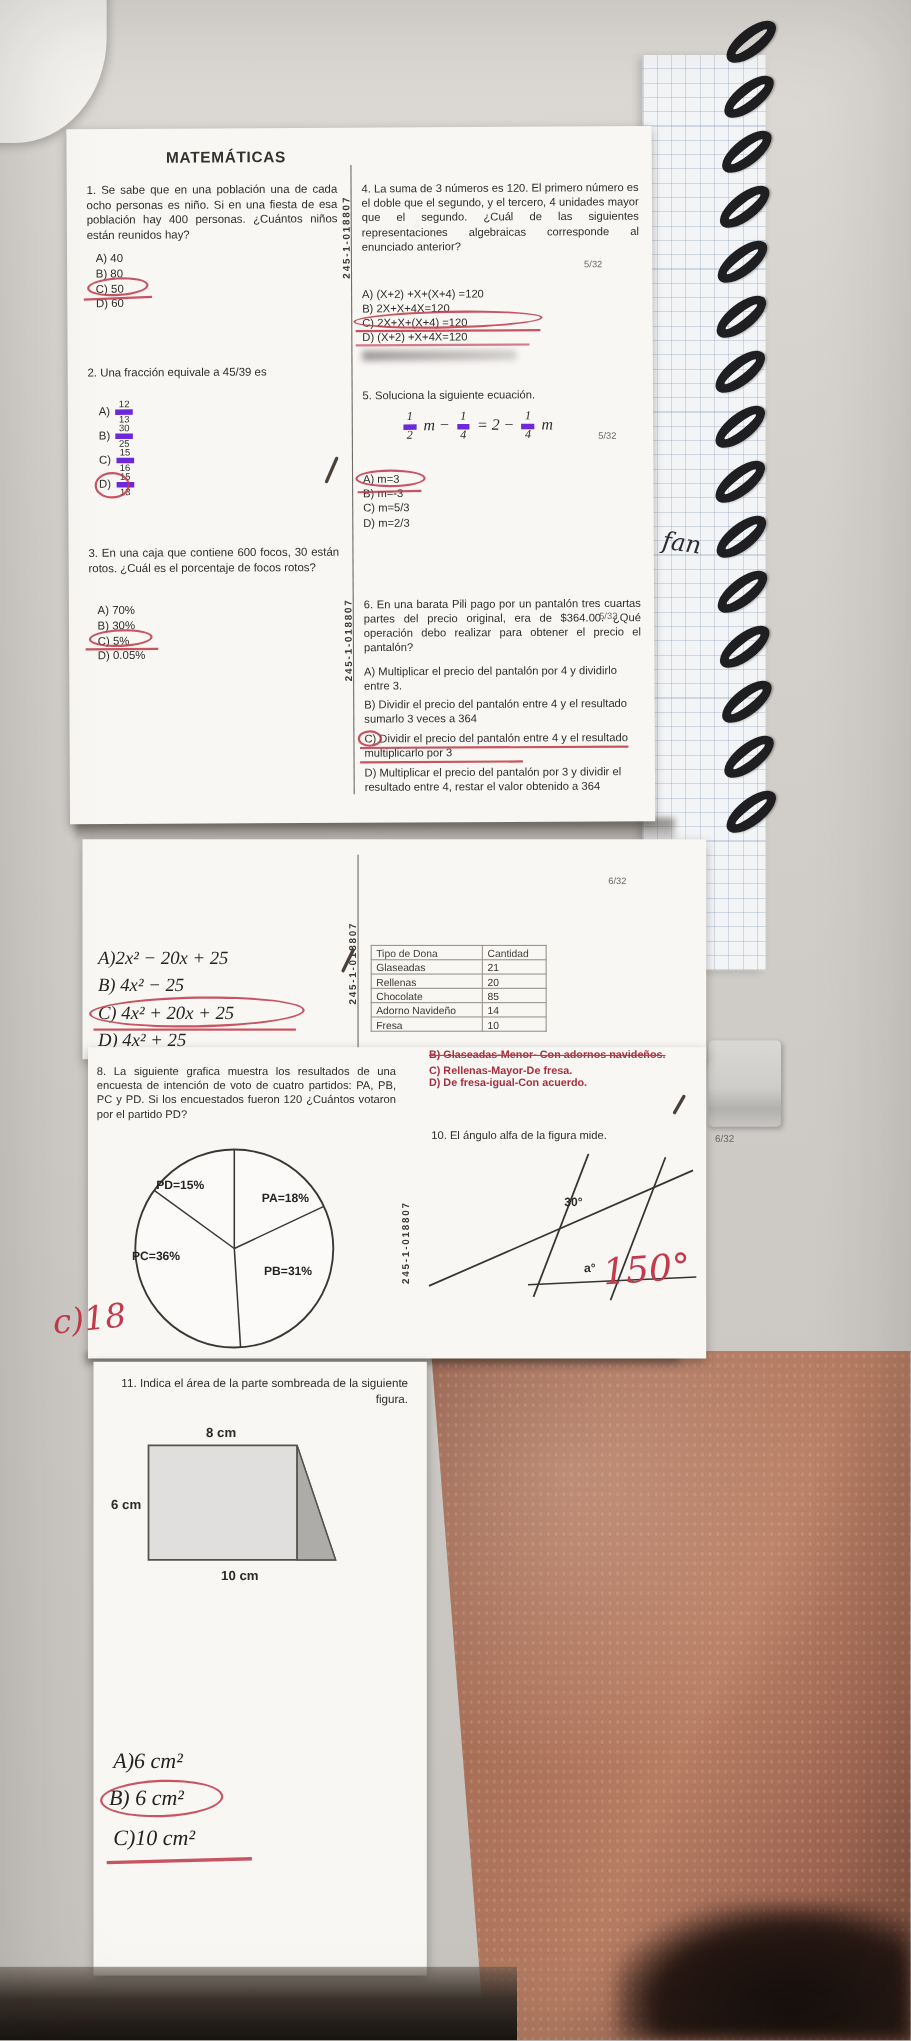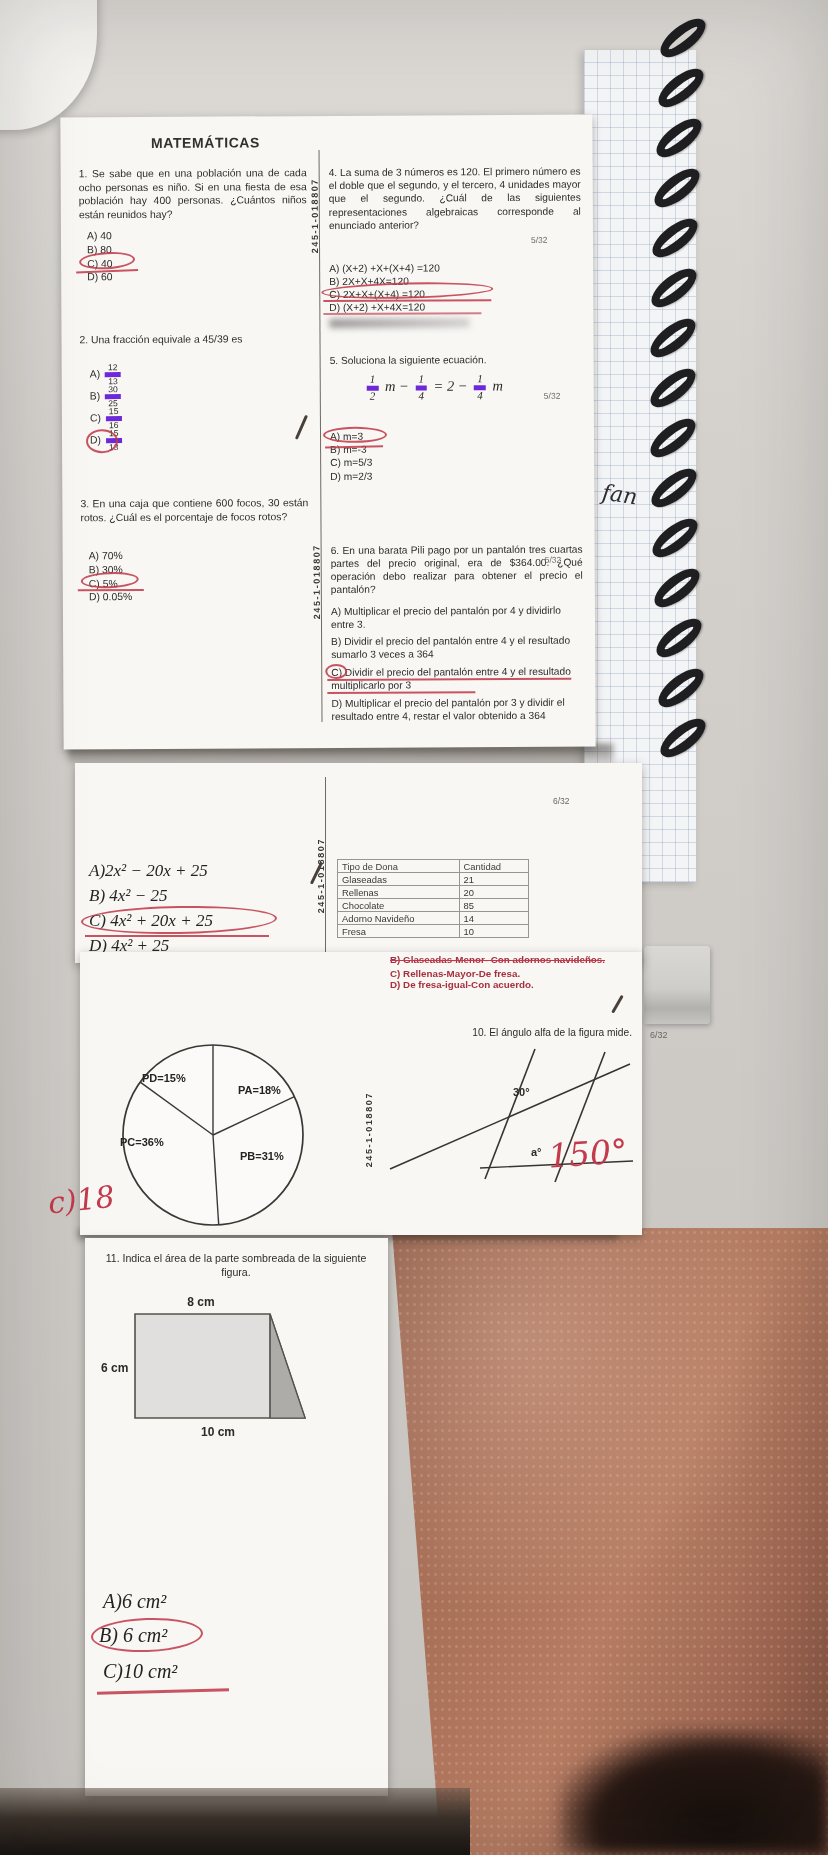--- a/index.html
+++ b/index.html
@@ -103,21 +103,21 @@
   <section class="sheet sheet1">
     <h1 class="title">MATEMÁTICAS</h1>
     <div class="vdivider vd1"></div>
     <div class="vcode" style="left:249px;top:62px">245-1-018807</div>
     <div class="vcode" style="left:249px;top:428px">245-1-018807</div>
 
     <p class="abs qtext" style="left:18px;top:50px;width:228px">1. Se sabe que en una población una de cada ocho personas es niño. Si en una fiesta de esa población hay 400 personas. ¿Cuántos niños están reunidos hay?</p>
     <ul class="abs opts" style="left:26px;top:112px">
       <li>A) 40</li>
       <li>B) 80</li>
-      <li>C) 40</li>
+      <li>C) 50</li>
       <li>D) 60</li>
     </ul>
     <i class="rc" style="left:18px;top:135px;width:56px;height:17px;transform:rotate(-3deg)"></i>
     <i class="rl" style="left:15px;top:153px;width:62px;transform:rotate(-2deg)"></i>
 
     <p class="abs qtext" style="left:18px;top:216px;width:228px">2. Una fracción equivale a 45/39 es</p>
     <div class="abs" style="left:28px;top:246px;font-size:10.4px">
       <div style="height:22px"><span>A)</span><span class="frac fsmall"><span class="nu">12</span><span class="de">13</span></span></div>
       <div style="height:22px"><span>B)</span><span class="frac fsmall"><span class="nu">30</span><span class="de">25</span></span></div>
       <div style="height:22px"><span>C)</span><span class="frac fsmall"><span class="nu">15</span><span class="de">16</span></span></div>
@@ -188,21 +188,21 @@
     </div>
     <i class="rc" style="left:6px;top:143px;width:196px;height:28px;border-width:2.6px;transform:rotate(-1deg)"></i>
     <i class="rl" style="left:10px;top:172px;width:184px"></i>
     <i class="pm" style="left:240px;top:98px;height:24px;transform:rotate(26deg)"></i>
 
     <div class="vdivider vd2"></div>
     <div class="vcode" style="left:241px;top:75px">245-1-018807</div>
 
     <span class="marker" style="left:478px;top:33px">6/32</span>
 
-    <table class="dtable" style="left:262px;top:96px;width:192px">
+    <table class="dtable" style="left:262px;top:96px;width:160px">
       <tbody>
           <tr>
         <th>Tipo de Dona</th>
         <th>Cantidad</th>
       </tr>
       <tr>
             <td>Glaseadas</td>
             <td>21</td>
           </tr>
       <tr>
@@ -226,51 +226,52 @@
   </section>
 
   <section class="sheet sheet3">
     <div class="redopts" style="left:310px;top:2px;width:244px">
       <div class="struck">B) Glaseadas-Menor- Con adornos navideños.</div>
       <div style="margin-top:2px">C) Rellenas-Mayor-De fresa.</div>
       <div>D) De fresa-igual-Con acuerdo.</div>
     </div>
     <i class="pm" style="left:536px;top:42px;height:20px;transform:rotate(30deg)"></i>
 
+    <p class="abs qtext" style="left:8px;top:16px;width:272px;font-size:10.2px;line-height:13px">8. La siguiente grafica muestra los resultados de una encuesta de intención de voto de cuatro partidos: PA, PB, PC y PD. Si los encuestados fueron 120 ¿Cuántos votaron por el partido PD?</p>
 
     <svg style="position:absolute;left:28px;top:88px;width:210px;height:190px" viewBox="0 0 210 190">
         <circle cx="105" cy="95" r="90" fill="#fbfaf8" stroke="#3a3835" stroke-width="1.7"></circle>
         <line x1="105" y1="95" x2="105.0" y2="5.0" stroke="#3a3835" stroke-width="1.4"></line>
         <line x1="105" y1="95" x2="186.4" y2="56.7" stroke="#3a3835" stroke-width="1.4"></line>
         <line x1="105" y1="95" x2="110.7" y2="184.8" stroke="#3a3835" stroke-width="1.4"></line>
         <line x1="105" y1="95" x2="32.2" y2="42.1" stroke="#3a3835" stroke-width="1.4"></line>
       </svg>
     <div class="pielabel" style="left:62px;top:120px">PD=15%</div>
     <div class="pielabel" style="left:158px;top:132px">PA=18%</div>
     <div class="pielabel" style="left:40px;top:184px">PC=36%</div>
     <div class="pielabel" style="left:160px;top:198px">PB=31%</div>
 
     <div class="vcode" style="left:284px;top:140px">245-1-018807</div>
 
-    <p class="abs qtext" style="left:312px;top:74px;width:240px;font-size:10.2px;text-align:right">10. El ángulo alfa de la figura mide.</p>
+    <p class="abs qtext" style="left:312px;top:74px;width:240px;font-size:10.2px;text-align:left">10. El ángulo alfa de la figura mide.</p>
     <svg style="position:absolute;left:305px;top:92px;width:250px;height:140px" viewBox="0 0 250 140">
       <line x1="5" y1="125" x2="245" y2="20" stroke="#38342f" stroke-width="1.6"></line>
       <line x1="100" y1="135" x2="150" y2="5" stroke="#38342f" stroke-width="1.6"></line>
       <line x1="170" y1="138" x2="220" y2="8" stroke="#38342f" stroke-width="1.6"></line>
       <line x1="95" y1="124" x2="248" y2="117" stroke="#38342f" stroke-width="1.4"></line>
       <text x="128" y="52" font-size="11" font-weight="bold" fill="#2c2a27">30°</text>
       <text x="146" y="112" font-size="11" font-weight="bold" fill="#2c2a27">a°</text>
     </svg>
     <div class="hand-red" style="left:468px;top:182px;font-size:33px;transform:rotate(-4deg)">150°</div>
   </section>
 
   <div class="hand-red" style="left:48px;top:1182px;font-size:30px;transform:rotate(-6deg)">c)18</div>
 
   <section class="sheet sheet4">
-    <p class="abs qtext" style="left:16px;top:14px;width:270px;font-size:10.6px;line-height:13.8px;text-align:center">11. Indica el área de la parte sombreada de la siguiente figura.</p>
+    <p class="abs qtext" style="left:16px;top:14px;width:270px;font-size:10.6px;line-height:13.8px;text-align:right">11. Indica el área de la parte sombreada de la siguiente figura.</p>
     <svg style="position:absolute;left:8px;top:52px;width:260px;height:160px" viewBox="0 0 260 160">
       <polygon points="42,24 177,24 212,128 42,128" fill="#e0dfdd" stroke="#55514c" stroke-width="1.6"></polygon>
       <polygon points="177,24 212,128 177,128" fill="#aeaca9" stroke="#55514c" stroke-width="1.2"></polygon>
       <line x1="177" y1="24" x2="177" y2="128" stroke="#55514c" stroke-width="1.2"></line>
       <text x="108" y="16" text-anchor="middle" font-size="12" font-weight="bold" fill="#2c2a27">8 cm</text>
       <text x="8" y="82" font-size="12" font-weight="bold" fill="#2c2a27">6 cm</text>
       <text x="125" y="146" text-anchor="middle" font-size="12" font-weight="bold" fill="#2c2a27">10 cm</text>
     </svg>
     <div class="ansline" style="left:18px;top:352px"><span>A)</span><span>6 cm²</span></div>
     <div class="ansline" style="left:14px;top:386px"><span>B)</span> <span>6 cm²</span></div>

